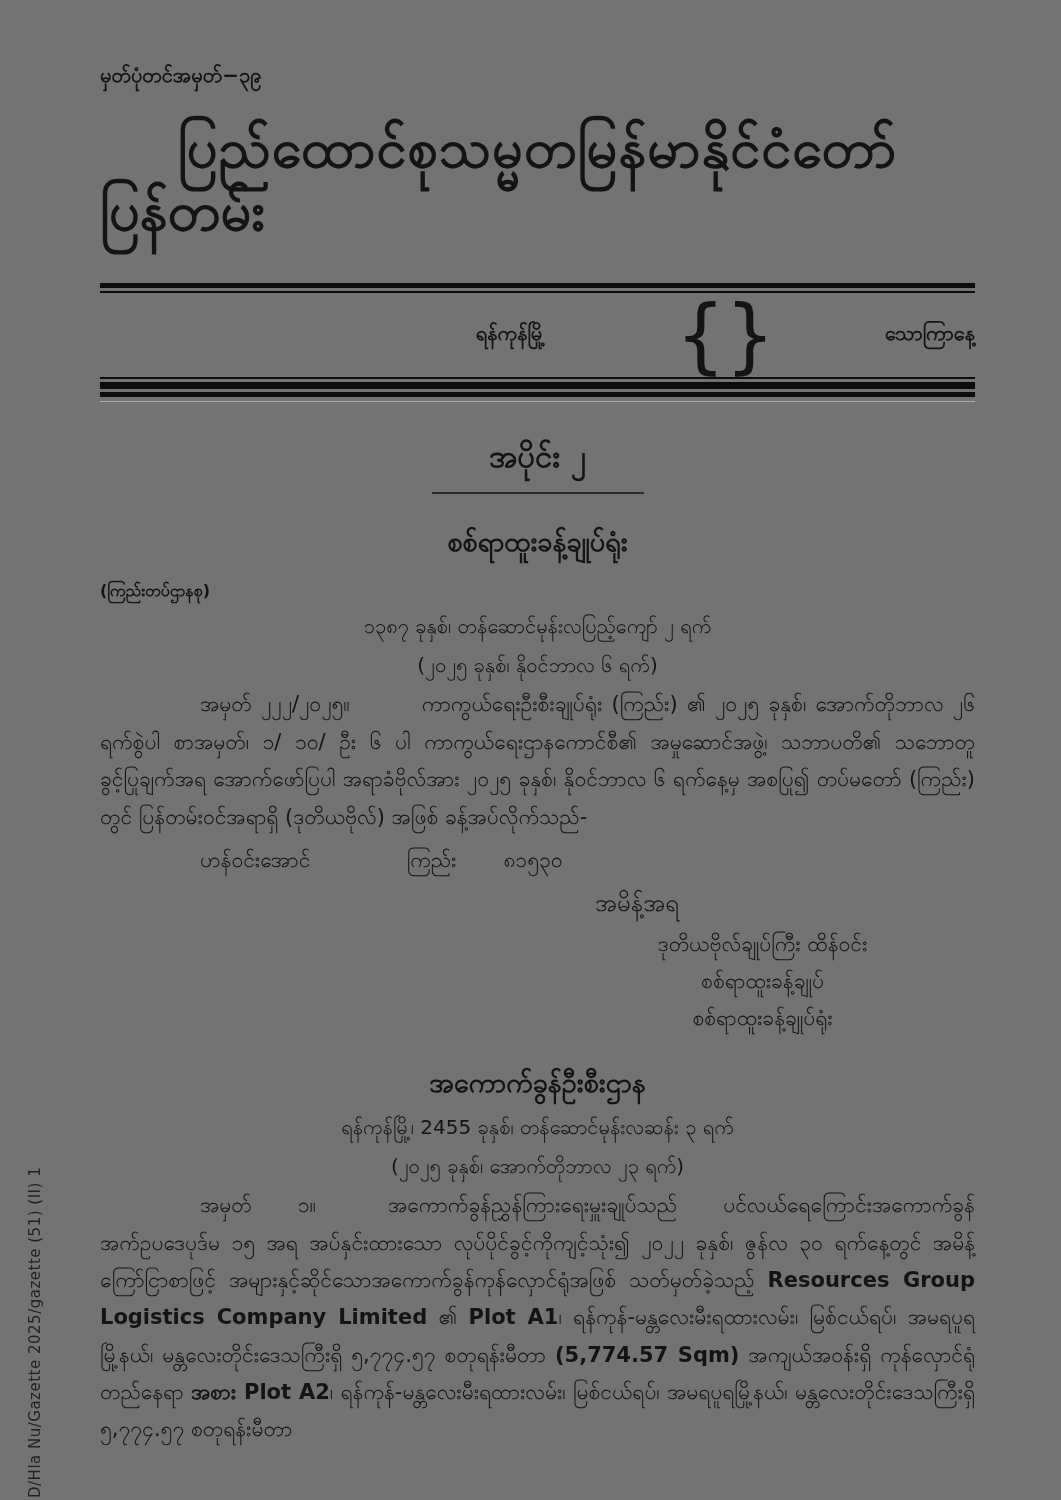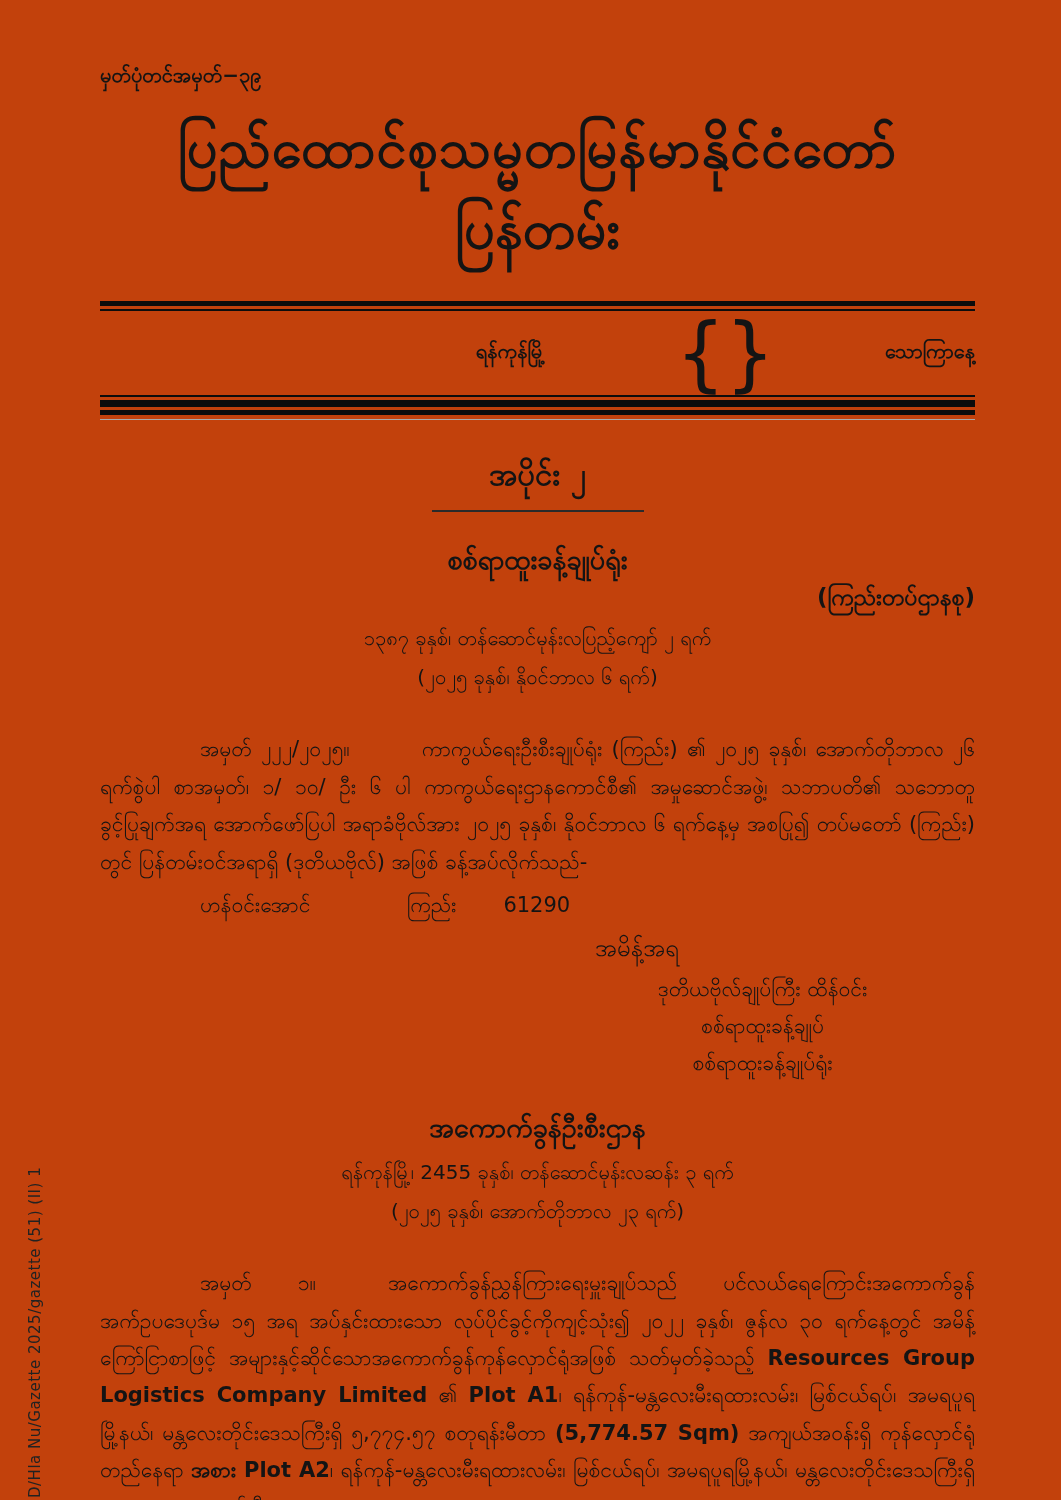--- a/index.html
+++ b/index.html
@@ -1,19 +1,19 @@
 <!DOCTYPE html>
 <html><head>
 <meta charset="utf-8">
 <style>
   html,body{margin:0;padding:0;background:#e8e8e8;}
   .page{
     position:relative;
     width:1061px;height:1500px;
-    background:#c2410c;
+    background:#737373;
     color:#141414;
     font-family:"DejaVu Sans","Liberation Sans",sans-serif;
     overflow:hidden;
     box-sizing:border-box;
   }
   .content{
     position:relative;
     margin:0 86px 0 100px; 
   }
   .regnum{
@@ -23,22 +23,21 @@
   }
   .title1{
     margin-top:26px;
     text-align:center;
     font-size:54px;
     font-weight:700;
     line-height:1.15;
     letter-spacing:1px;
   }
   .title2{
-    margin-top:20px;
-    text-align:center;
+    margin-top:2px;
     font-size:54px;
     font-weight:700;
     line-height:1.1;
   }
   
   .rule-thick-thin{margin-top:42px;height:3px;border-top:5px solid #0c0c0c;border-bottom:2px solid #0c0c0c;}
   .rule-thin-thick{height:3px;border-top:2px solid #0c0c0c;border-bottom:5px solid #0c0c0c;}
   .rule-gray{height:0;border-top:1px solid #a9a9a9;margin-top:4px;}
   
   .masthead{
@@ -69,33 +68,33 @@
     margin:10px auto 0 auto;
     border-top:2px solid #2a2a2a;
   }
   .office-heading{
     margin-top:30px;
     text-align:center;
     font-size:27px;
     font-weight:700;
   }
   .sub-office{
-    margin-top:0;
-    text-align:right;
-    font-size:23px;
+    margin-top:16px;
+    text-align:left;
+    font-size:16px;
     font-weight:600;
   }
   .date-line{
     margin-top:6px;
     text-align:center;
     font-size:20px;
     line-height:1.65;
   }
   .para{
-    margin-top:37px;
+    margin-top:4px;
     font-size:21px;
     line-height:1.78;
     text-align:justify;
     text-indent:100px;
   }
   .order-label{font-weight:500;}
   .tab-gap{display:inline-block;width:72px;}
   .seg-bold{font-weight:700;}
   .appointee-row{
     margin-top:6px;
@@ -168,21 +167,21 @@
     <div class="date-line">၁၃၈၇ ခုနှစ်၊ တန်ဆောင်မုန်းလပြည့်ကျော် ၂ ရက်</div>
     <div class="date-line">(၂၀၂၅ ခုနှစ်၊ နိုဝင်ဘာလ ၆ ရက်)</div>
 
     <div class="para">
       <span class="order-label">အမှတ် ၂၂၂/၂၀၂၅။</span><span class="tab-gap"></span><span>ကာကွယ်ရေးဦးစီးချုပ်ရုံး (ကြည်း) ၏ ၂၀၂၅ ခုနှစ်၊ အောက်တိုဘာလ ၂၆ ရက်စွဲပါ စာအမှတ်၊ ၁/ ၁၀/ ဦး ၆ ပါ ကာကွယ်ရေးဌာနကောင်စီ၏ အမှုဆောင်အဖွဲ့၊ သဘာပတိ၏ သဘောတူခွင့်ပြုချက်အရ အောက်ဖော်ပြပါ အရာခံဗိုလ်အား ၂၀၂၅ ခုနှစ်၊ နိုဝင်ဘာလ ၆ ရက်နေ့မှ အစပြု၍ တပ်မတော် (ကြည်း) တွင် ပြန်တမ်းဝင်အရာရှိ (ဒုတိယဗိုလ်) အဖြစ် ခန့်အပ်လိုက်သည်-</span>
     </div>
 
     <div class="appointee-row">
       <span class="appointee-name">ဟန်ဝင်းအောင်</span>
       <span class="appointee-branch">ကြည်း</span>
-      <span class="appointee-number">61290</span>
+      <span class="appointee-number">၈၁၅၃၀</span>
     </div>
 
     <div class="by-order">အမိန့်အရ</div>
 
     <div class="signature-block">
       <div class="sig-line">ဒုတိယဗိုလ်ချုပ်ကြီး ထိန်ဝင်း</div>
       <div class="sig-line">စစ်ရာထူးခန့်ချုပ်</div>
       <div class="sig-line">စစ်ရာထူးခန့်ချုပ်ရုံး</div>
     </div>
 

